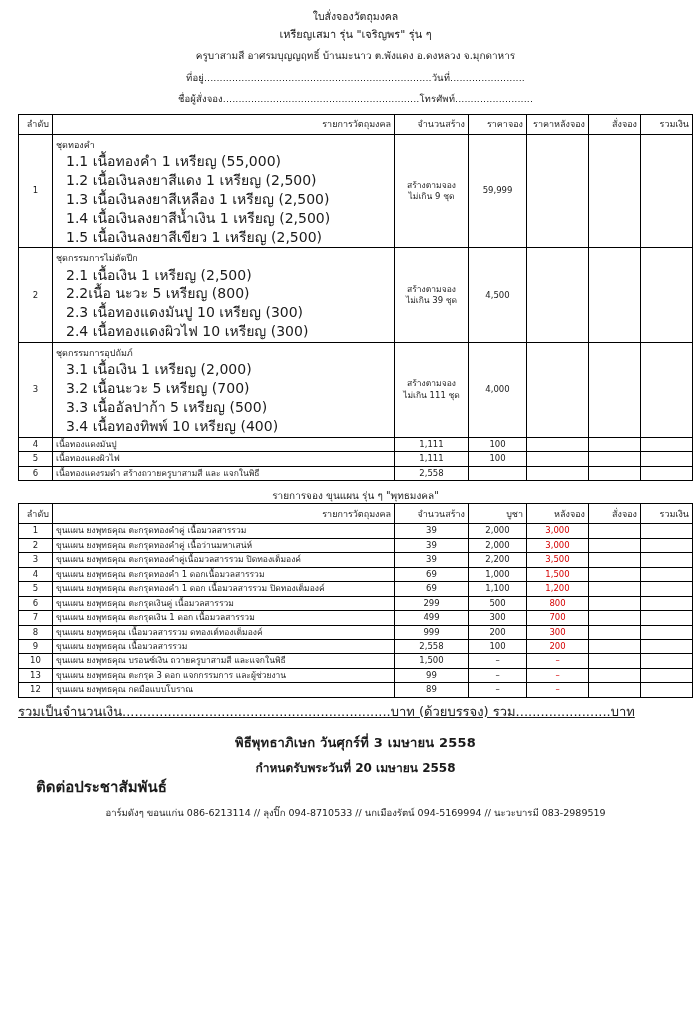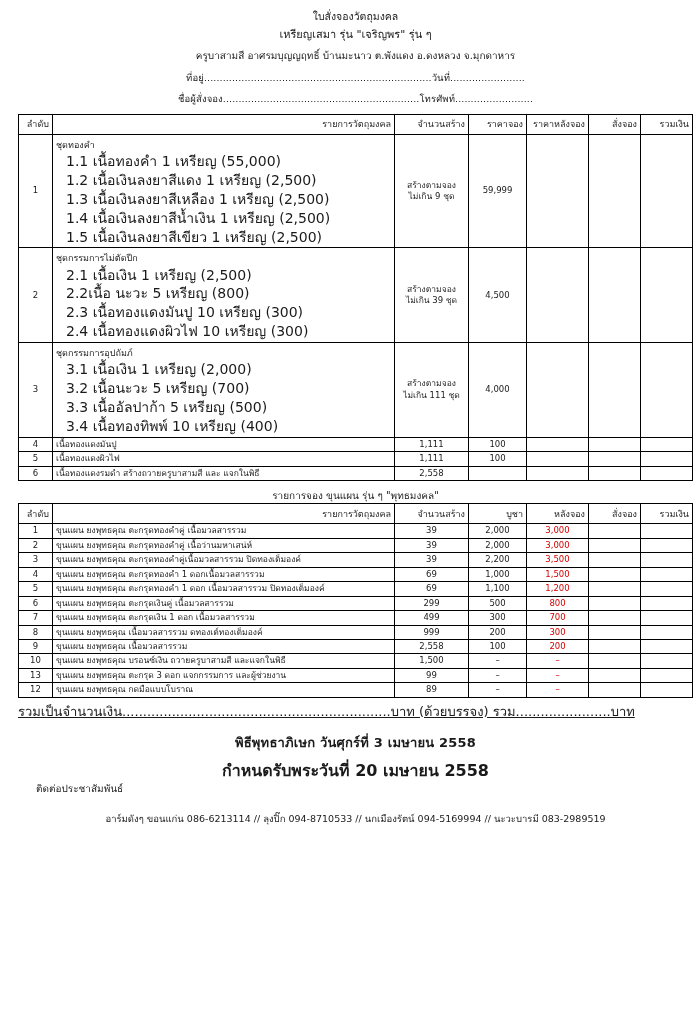--- a/index.html
+++ b/index.html
@@ -91,35 +91,35 @@
   .footer {
     margin-top: 10px;
     text-align: center;
   }
   .footer .f1 {
     font-size: 13px;
     font-weight: bold;
     letter-spacing: 0.2px;
   }
   .footer .f2 {
-    font-size: 16px;
+    font-size: 12px;
     font-weight: bold;
     margin-top: 5px;
   }
   .contactrow {
     position: relative;
     margin-top: 2px;
     height: 20px;
   }
   .contactrow .left {
     position: absolute;
     left: 18px;
     top: -4px;
-    font-size: 10px;
-    font-weight: normal;
+    font-size: 15px;
+    font-weight: bold;
     text-align: right;
   }
   .phones {
     text-align: center;
     font-size: 9.5px;
     margin-top: 6px;
   }
   .cellwrap { display: block; }
 </style>
 </head>

